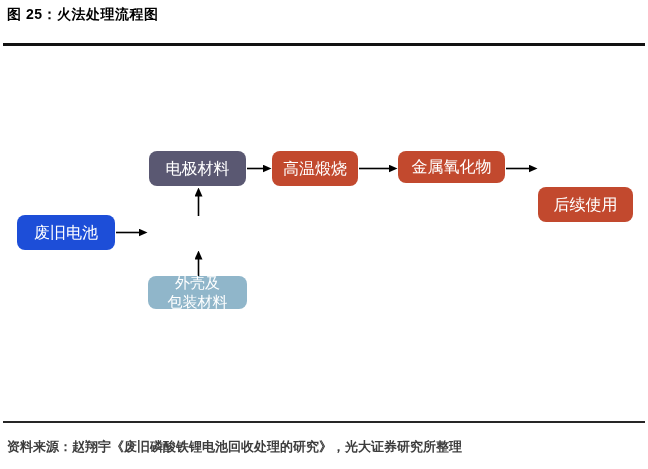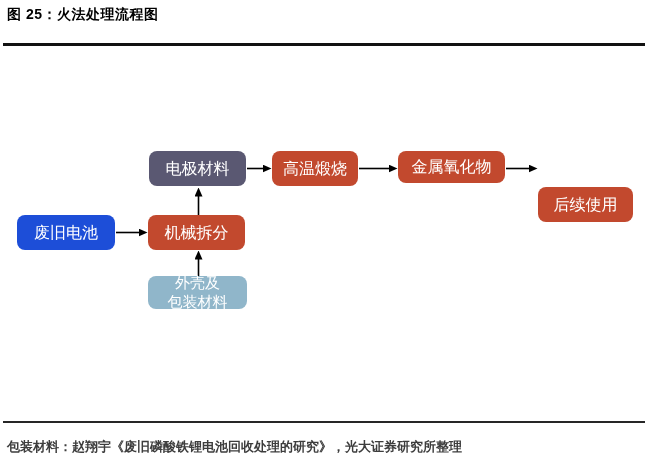--- a/index.html
+++ b/index.html
@@ -98,25 +98,24 @@
     </defs>
     <line x1="116" y1="232.5" x2="139" y2="232.5" marker-end="url(#ah)"></line>
     <line x1="198.5" y1="216" x2="198.5" y2="196" marker-end="url(#ah)"></line>
     <line x1="198.5" y1="276" x2="198.5" y2="259" marker-end="url(#ah)"></line>
     <line x1="247" y1="168.5" x2="263" y2="168.5" marker-end="url(#ah)"></line>
     <line x1="359" y1="168.5" x2="389" y2="168.5" marker-end="url(#ah)"></line>
     <line x1="506" y1="168.5" x2="529" y2="168.5" marker-end="url(#ah)"></line>
   </svg>
 
   <div class="node n-waste" style="background: #1d4ed8;">废旧电池</div>
-  <div class="node n-split" style="background: rgb(194, 73, 46);">机械拆分</div>
   <div class="node n-shell" style="background: rgb(144, 182, 202);">外壳及
 包装材料</div>
   <div class="node n-calcine" style="background: rgb(194, 73, 46);">高温煅烧</div>
   <div class="node n-electrode" style="background: rgb(90, 88, 114);">电极材料</div>
   <div class="node n-oxide" style="background: rgb(194, 73, 46);">金属氧化物</div>
   <div class="node n-followup" style="background: rgb(194, 73, 46);">后续使用</div>
 
   <div class="rule-bottom"></div>
 
-  <div class="source-line">包装材料：赵翔宇《废旧磷酸铁锂电池回收处理的研究》，光大证券研究所整理</div>
+  <div class="source-line">资料来源：赵翔宇《废旧磷酸铁锂电池回收处理的研究》，光大证券研究所整理</div>
 
 </div>
 
 </body></html>

